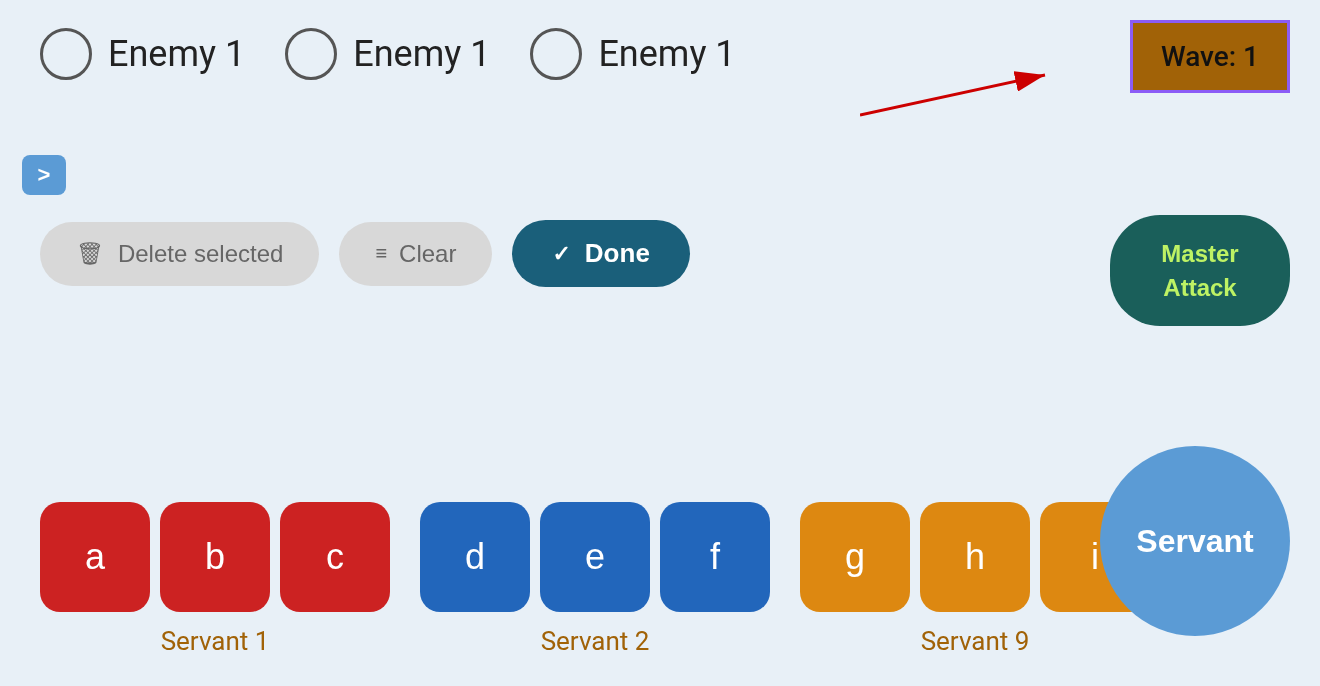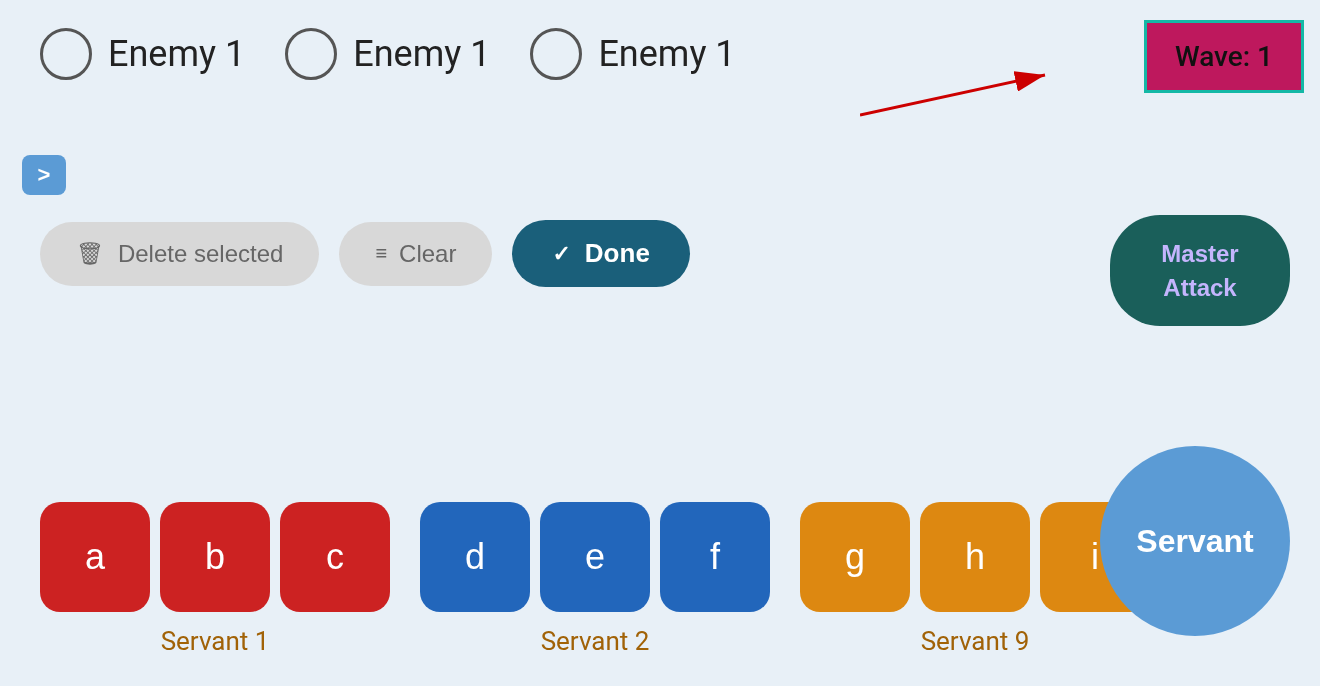--- a/index.html
+++ b/index.html
@@ -34,24 +34,24 @@
     .enemy-label {
       font-size: 36px;
       font-weight: 400;
       color: #222;
     }
 
     
     .wave-box {
       position: absolute;
       top: 20px;
-      right: 16px;
-      border: 3px solid #14b8a6;
+      right: 30px;
+      border: 3px solid #8b5cf6;
       padding: 14px 28px;
-      background: #be185d;
+      background: #a16207;
       text-align: center;
     }
     .wave-text {
       font-size: 28px;
       font-weight: 500;
       color: #111;
       line-height: 1.4;
     }
 
     
@@ -132,21 +132,21 @@
       color: white;
       cursor: pointer;
     }
 
     
     .master-skills-btn {
       position: absolute;
       top: 215px;
       right: 30px;
       background: #1a5f5a;
-      color: #c4b5fd;
+      color: #bef264;
       border: none;
       border-radius: 50px;
       padding: 22px 36px;
       font-size: 24px;
       font-weight: bold;
       text-align: center;
       cursor: pointer;
       line-height: 1.4;
       width: 180px;
     }

